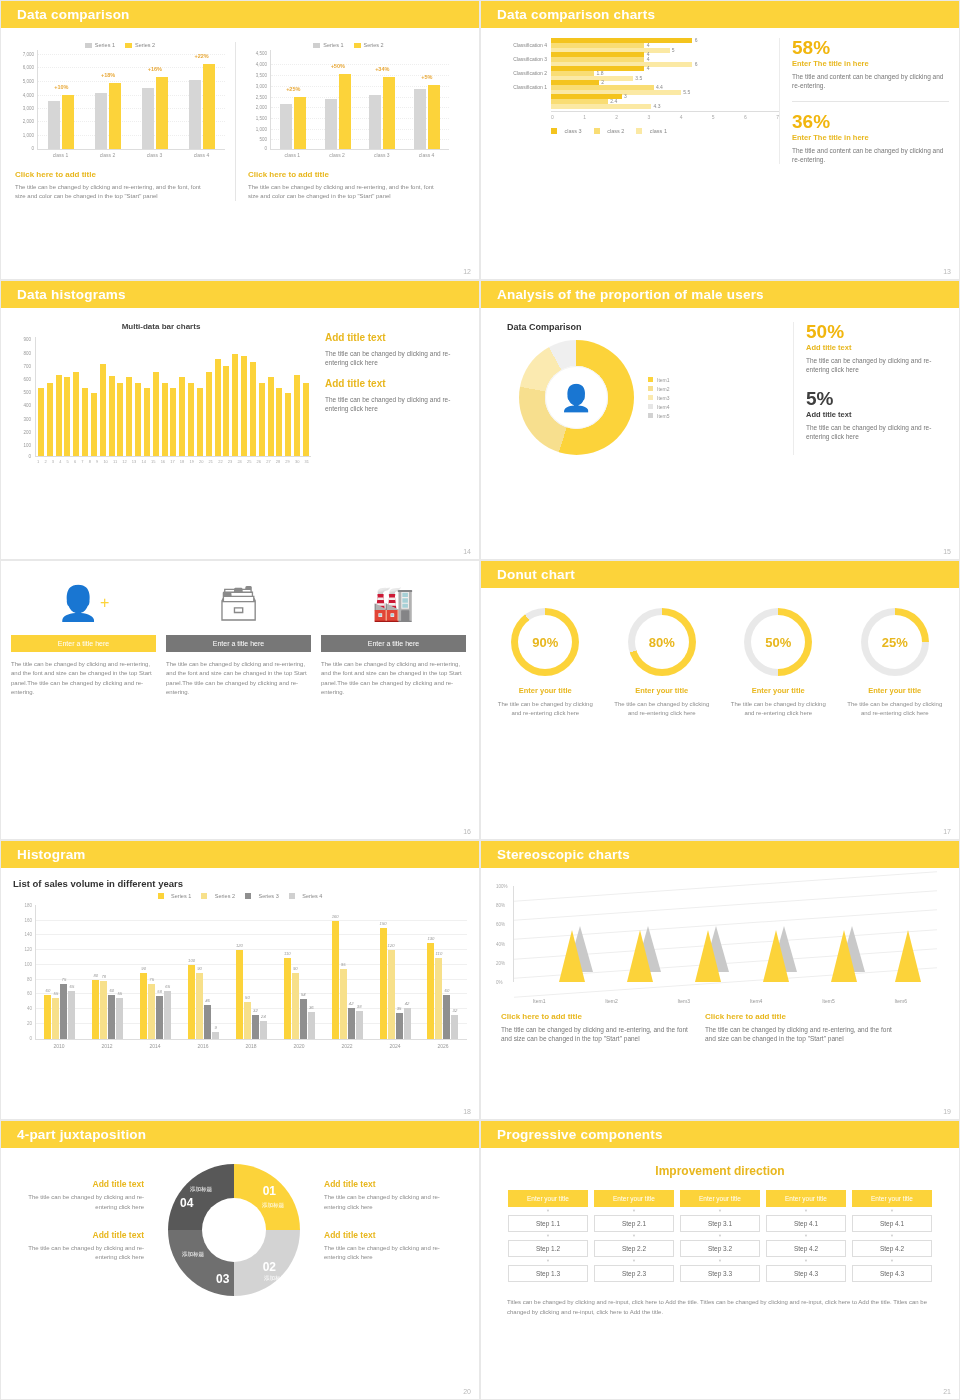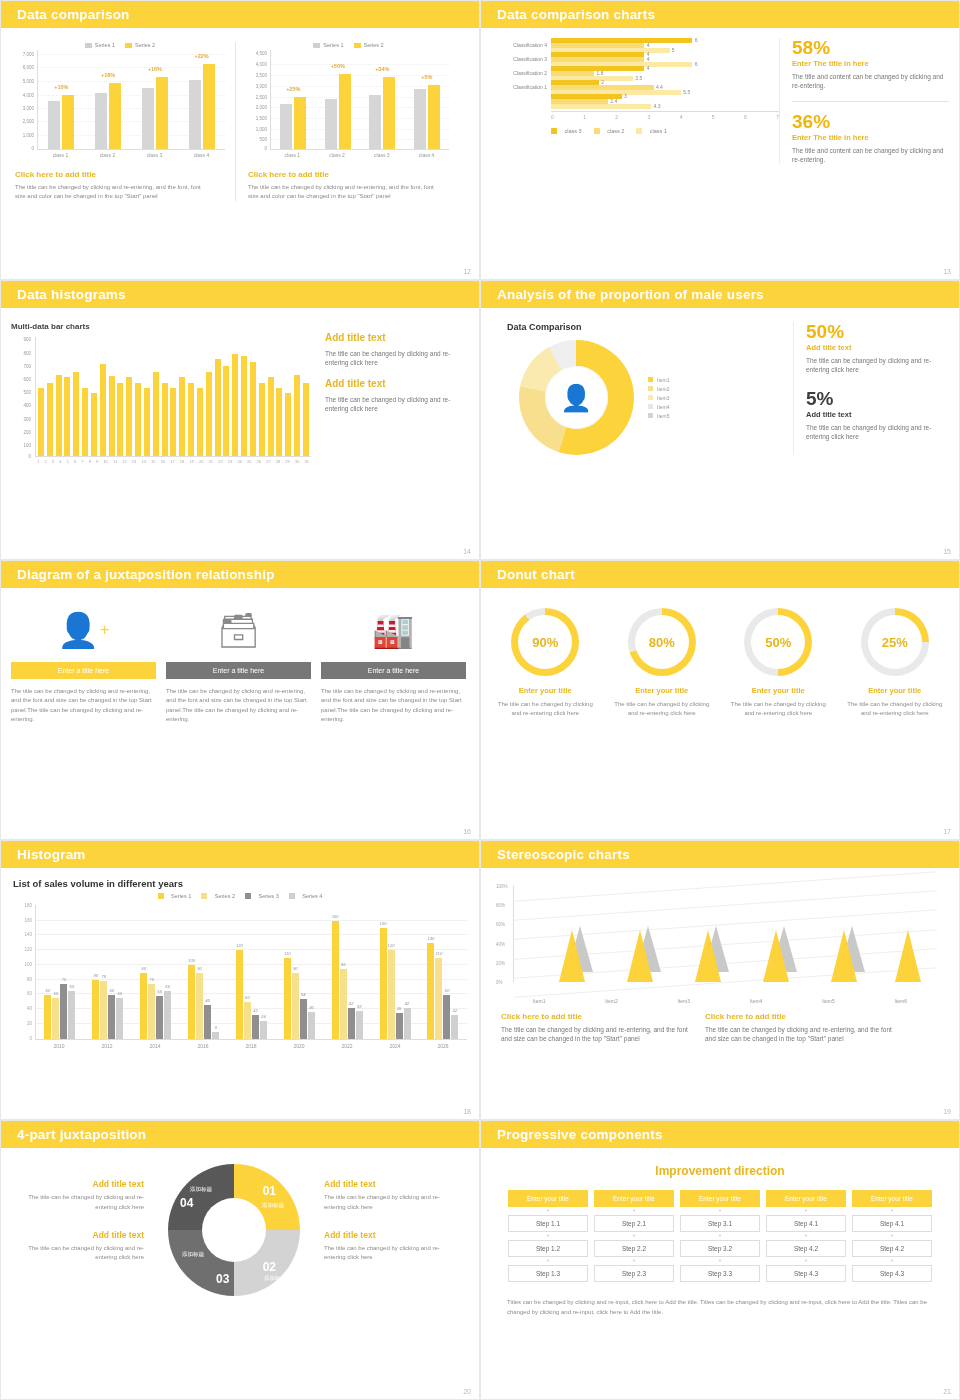--- a/index.html
+++ b/index.html
@@ -78,21 +78,21 @@
   .hb-axis { display:flex; justify-content:space-between; font-size:5px; color:#aaa; margin:4px 0 0 62px; border-top:1px solid #ddd; padding-top:2px; }
   .hb-legend { display:flex; gap:12px; margin:8px 0 0 62px; font-size:5.5px; color:#888; }
   .s13-right { width:170px; padding-left:12px; border-left:1px solid #ececec; }
   .bignum { font-size:19px; color:#f1b60e; font-weight:bold; line-height:1.1; }
   .bigsub { font-size:7.5px; color:#e8b71e; font-weight:bold; margin-bottom:4px; }
   .divider { height:1px; background:#e5e5e5; margin:10px 0; }
 
   
   .s14-wrap { display:flex; padding:14px 10px 0 10px; }
   .s14-left { width:300px; }
-  .s14-title { text-align:left; font-size:8px; font-weight:bold; color:#444; margin-bottom:6px; }
+  .s14-title { text-align:center; font-size:8px; font-weight:bold; color:#444; margin-bottom:6px; }
   .hist { position:relative; height:120px; margin-left:24px; border-left:1px solid #ddd; border-bottom:1px solid #ddd; }
   .hist .bars2 { position:absolute; inset:0; display:flex; align-items:flex-end; justify-content:space-between; padding:0 2px; }
   .hist .bars2 i { width:6px; background:#fcd33a; display:block; }
   .hist-x { display:flex; justify-content:space-between; margin-left:24px; padding:2px 2px 0 2px; font-size:4px; color:#aaa; }
   .s14-right { width:155px; padding-left:14px; }
   .s14-right h4 { font-size:10px; color:#e8b71e; margin:10px 0 6px 0; }
 
   
   .s15-wrap { display:flex; padding:14px 10px 0 12px; }
   .s15-left { width:300px; }
@@ -558,21 +558,20 @@
           <div class="bignum" style="color:#3f3f3f">5%</div>
           <div class="bigsub" style="color:#3f3f3f">Add title text</div>
           <div class="small">The title can be changed by clicking and re-entering click here</div>
         </div>
       </div>
     </div>
     <div class="pagenum">15</div>
   </div>
 
   <div class="slide">
-    <div class="slide-header">Diagram of a juxtaposition relationship</div>
     <div class="body">
       <div class="s16-wrap">
         <div class="s16-col">
           <div class="s16-ico" style="color:#fcd33a">👤<span style="font-size:16px">+</span></div>
           <div class="s16-btn y">Enter a title here</div>
           <div class="s16-txt">The title can be changed by clicking and re-entering,  and the font and size can be changed in the top Start panel.The title can be changed by clicking and re-entering.</div>
         </div>
         <div class="s16-col">
           <div class="s16-ico" style="color:#8a8a8a">🗃</div>
           <div class="s16-btn g">Enter a title here</div>

